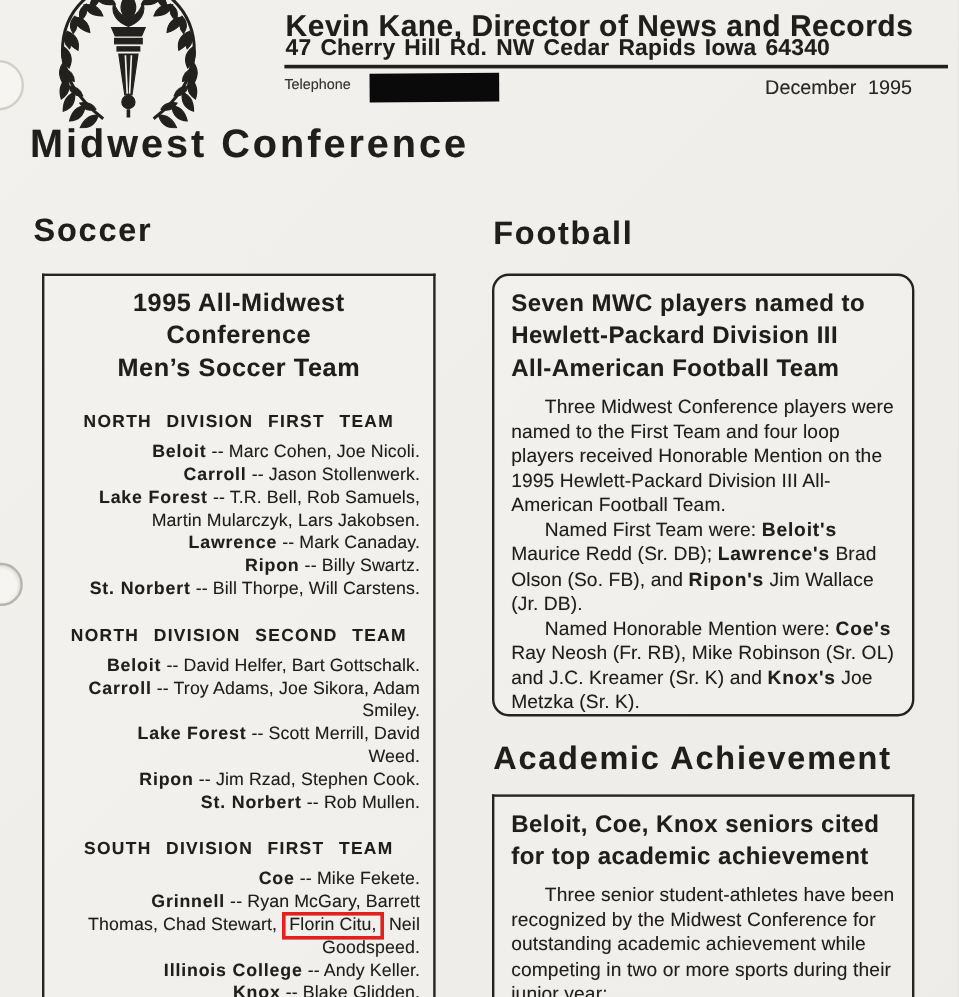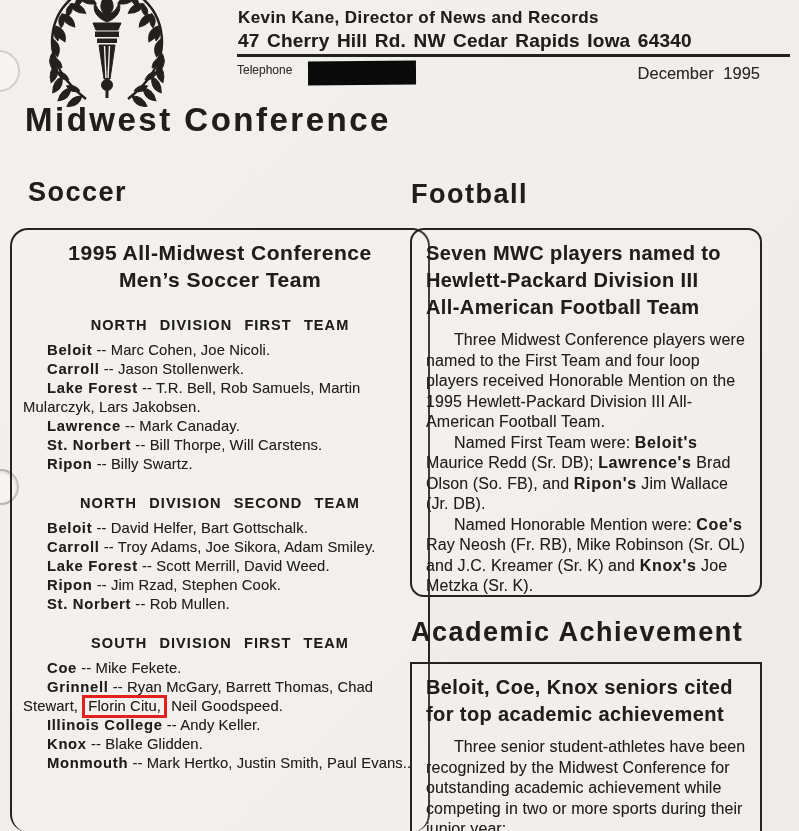--- a/index.html
+++ b/index.html
@@ -6,42 +6,42 @@
   html,body { background:#d8d6d2; }
   body { font-family:"Liberation Sans", sans-serif; }
   .page {
     position:relative; width:799px; height:831px; overflow:hidden;
     background:linear-gradient(135deg,#f3f1ee 0%,#f0eeea 55%,#eeece8 100%);
     color:#201e1c;
     text-shadow:0 0 0.6px rgba(40,38,36,.35);
   }
   
   .logo { position:absolute; left:22px; top:-7px; width:170px; height:114px; }
-  .hdr-name { position:absolute; left:238px; top:8px; font-size:17px; font-weight:bold; letter-spacing:.4px; }
+  .hdr-name { position:absolute; left:238px; top:8px; font-size:25px; font-weight:bold; letter-spacing:.4px; }
   .hdr-addr { position:absolute; left:238px; top:30px; font-size:19px; font-weight:bold; letter-spacing:.2px; word-spacing:2px; }
   .rule { position:absolute; left:237px; top:54px; width:553px; height:3px; background:#23211f; }
   .tel { position:absolute; left:237px; top:63px; font-size:12px; color:#34322f; }
   .redaction { position:absolute; left:308px; top:61px; width:108px; height:24px; background:#0a0a0a; transform:rotate(-.4deg); }
   .date { position:absolute; left:600px; top:64px; width:160px; text-align:right; font-size:16.5px; word-spacing:5px; color:#2a2826; }
   .masthead { position:absolute; left:25px; top:101px; font-size:33px; font-weight:bold; letter-spacing:2.5px; }
   
   .sec-head { position:absolute; font-size:27px; font-weight:bold; letter-spacing:1.5px; }
   .soccer-head { left:28px; top:177px; }
   .football-head { left:411px; top:179px; }
   .academic-head { left:411px; top:617px; }
   
   .box { position:absolute; border:2px solid #262421; background:rgba(255,255,255,.12); overflow:hidden; }
-  .soccer-box { left:10px; top:228px; width:420px; height:604px; border-bottom:none; padding:0 11px;border-radius:18px; }
+  .soccer-box { left:35px; top:228px; width:328px; height:604px; border-bottom:none; padding:0 11px; }
   .football-box { left:410px; top:228px; width:352px; height:369px; padding:0 14px;border-radius:14px; }
   .academic-box { left:410px; top:662px; width:352px; height:216px; border-bottom:none; padding:0 14px; }
   
   .sb-title { margin-top:9px; text-align:center; font-size:21px; font-weight:bold; line-height:27px; letter-spacing:.5px; }
   .div-head { text-align:center; font-weight:bold; font-size:14.5px; letter-spacing:1.1px; word-spacing:7px; margin-top:21px; }
   .div-head:first-of-type { margin-top:24px; }
-  .roster { margin-top:8px; }
+  .roster { margin-top:8px;text-align:right; }
   .roster > div { font-size:14.8px; line-height:19px; text-indent:24px; letter-spacing:.1px; }
   .b { font-weight:bold; letter-spacing:.7px; }
   .hl { border:3px solid #e2201d; padding:0 3px 1px 3px; }
   
   .bx-title { margin-top:10px; font-size:20px; font-weight:bold; line-height:27px; letter-spacing:.4px; }
   .bx-body { margin-top:9px; }
   .bx-body p { font-size:16px; line-height:20.5px; text-indent:28px; letter-spacing:.1px; }
   
   .punch { position:absolute; border-radius:50%; background:#f6f5f2; }
   .punch-mid { left:-17px; top:469px; width:36px; height:36px; border:2px solid #b7b4ae; box-shadow:inset -1px 1px 3px rgba(0,0,0,.12); }
@@ -135,22 +135,22 @@
         <div>1995 All-Midwest Conference</div>
         <div>Men’s Soccer Team</div>
       </div>
     <div>
         <div class="div-head">NORTH DIVISION FIRST TEAM</div>
         <div class="roster">
           <div><span class="b">Beloit</span><span> -- Marc Cohen, Joe Nicoli.</span></div>
           <div><span class="b">Carroll</span><span> -- Jason Stollenwerk.</span></div>
           <div><span class="b">Lake Forest</span><span> -- T.R. Bell, Rob Samuels, Martin Mularczyk, Lars Jakobsen.</span></div>
           <div><span class="b">Lawrence</span><span> -- Mark Canaday.</span></div>
+          <div><span class="b">Ripon</span><span> -- Billy Swartz.</span></div>
           <div><span class="b">St. Norbert</span><span> -- Bill Thorpe, Will Carstens.</span></div>
-          <div><span class="b">Ripon</span><span> -- Billy Swartz.</span></div>
         </div>
         <div class="div-head">NORTH DIVISION SECOND TEAM</div>
         <div class="roster">
           <div><span class="b">Beloit</span><span> -- David Helfer, Bart Gottschalk.</span></div>
           <div><span class="b">Carroll</span><span> -- Troy Adams, Joe Sikora, Adam Smiley.</span></div>
           <div><span class="b">Lake Forest</span><span> -- Scott Merrill, David Weed.</span></div>
           <div><span class="b">Ripon</span><span> -- Jim Rzad, Stephen Cook.</span></div>
           <div><span class="b">St. Norbert</span><span> -- Rob Mullen.</span></div>
         </div>
         <div class="div-head">SOUTH DIVISION FIRST TEAM</div>

